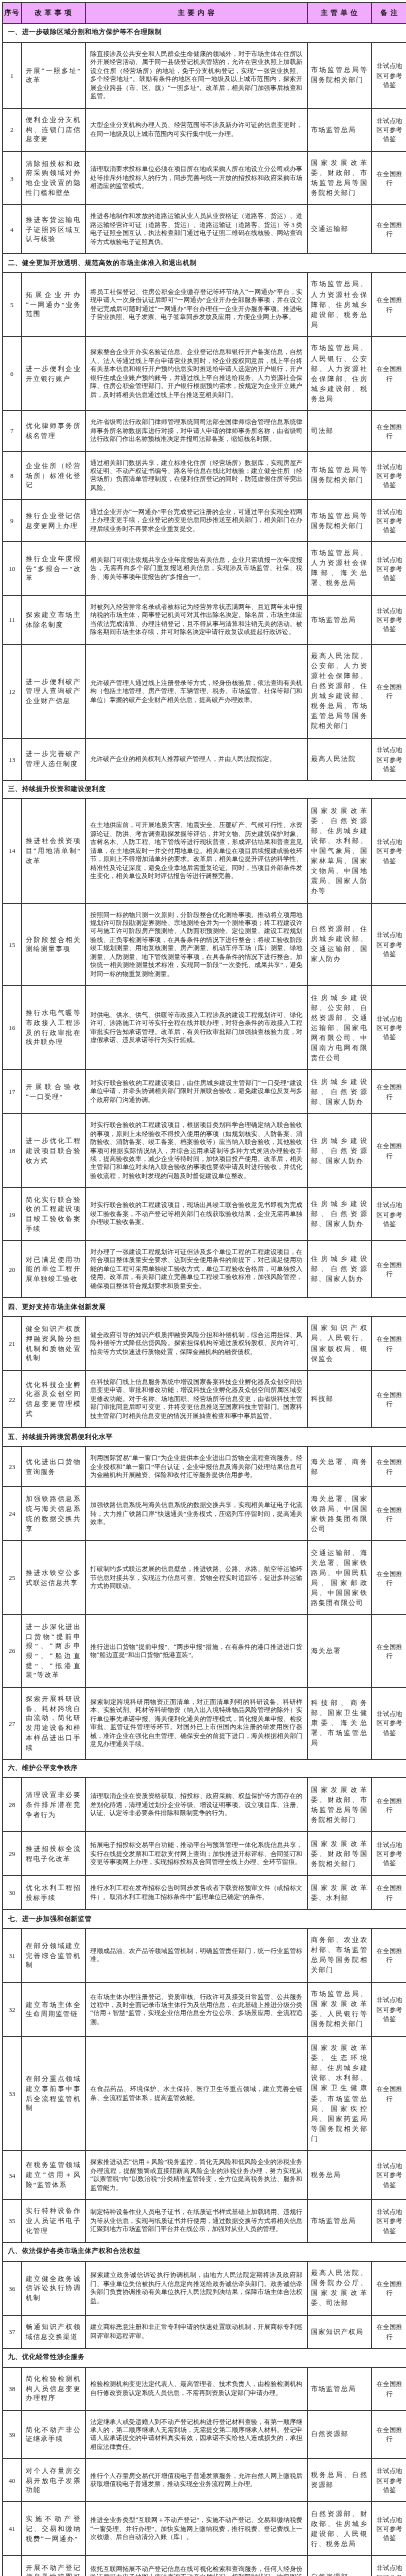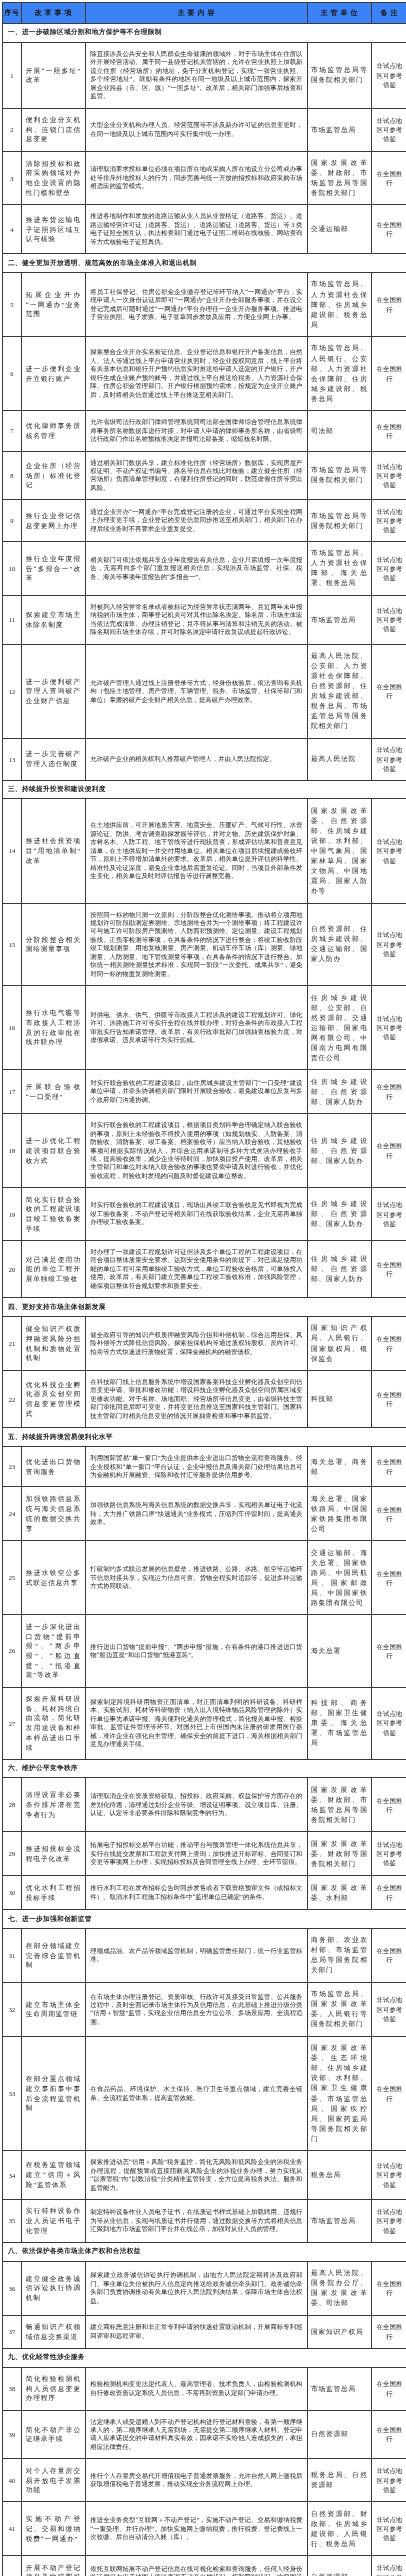--- a/index.html
+++ b/index.html
@@ -34,21 +34,21 @@
   col.c-content{ width: 222px; }
   col.c-agency { width: 64px; }
   col.c-note   { width: 36px; }
 
   th {
     font-size: 7px;
     font-weight: bold;
     padding: 5.1px 1.3px;
     text-align: center;
     letter-spacing: 0.6px;
-    background: #3b82f6;
+    background: #f0abfc;
   }
   tr.section-row td {
     font-family: "Liberation Sans", "DejaVu Sans", sans-serif;
     font-weight: bold;
     font-size: 6.7px;
     text-align: left;
     padding: 4.4px 5.1px;
     letter-spacing: 0.3px;
   }
   td.no {

